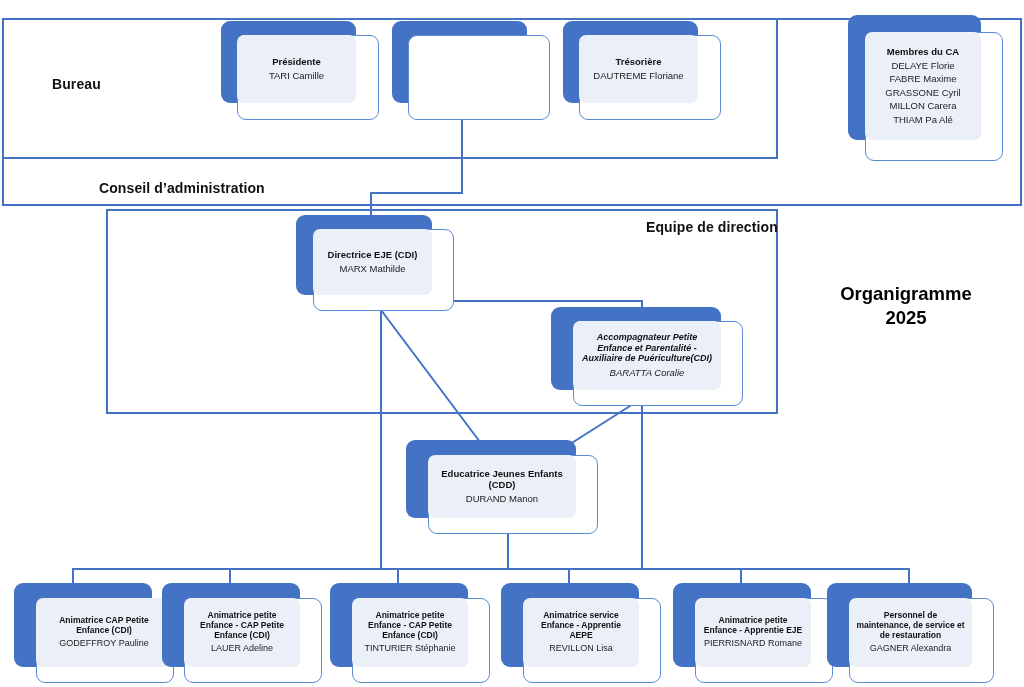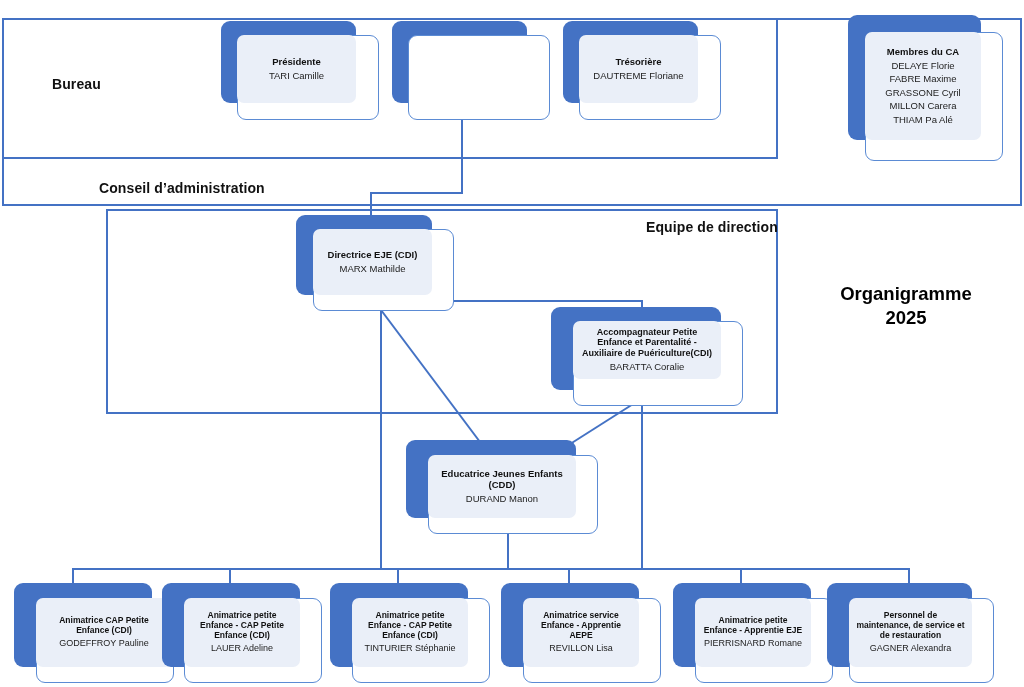--- a/index.html
+++ b/index.html
@@ -173,21 +173,21 @@
     <div class="outline" style="left:17px; top:14px; width:141px; height:82px;"></div>
     <div class="fill" style="left:17px; top:14px; width:119px; height:66px;">
       <div class="role" style="font-size:9.5px;">Directrice EJE (CDI)</div>
       <div class="person" style="font-size:9.5px;">MARX Mathilde</div>
     </div>
   </div>
 
   <div class="node" style="left:551px; top:307px; width:192px; height:99px;">
     <div class="shadow" style="width:170px; height:83px;"></div>
     <div class="outline" style="left:22px; top:14px; width:170px; height:85px;"></div>
-    <div class="fill" style="left:22px; top:14px; width:148px; height:58px;">
+    <div class="fill" style="left:22px; top:14px; width:148px; height:69px;font-style:italic;">
       <div class="role" style="font-size:9px;">Accompagnateur Petite Enfance et Parentalité - Auxiliaire de Puériculture(CDI)</div>
       <div class="person" style="font-size:9.5px;">BARATTA Coralie</div>
     </div>
   </div>
 
   <div class="node" style="left:406px; top:440px; width:228px; height:94px;border-radius:6px;">
     <div class="shadow" style="width:170px; height:78px;"></div>
     <div class="outline" style="left:22px; top:15px; width:170px; height:79px;"></div>
     <div class="fill" style="left:22px; top:15px; width:148px; height:63px;">
       <div class="role" style="font-size:9.5px;">Educatrice Jeunes Enfants (CDD)</div>

